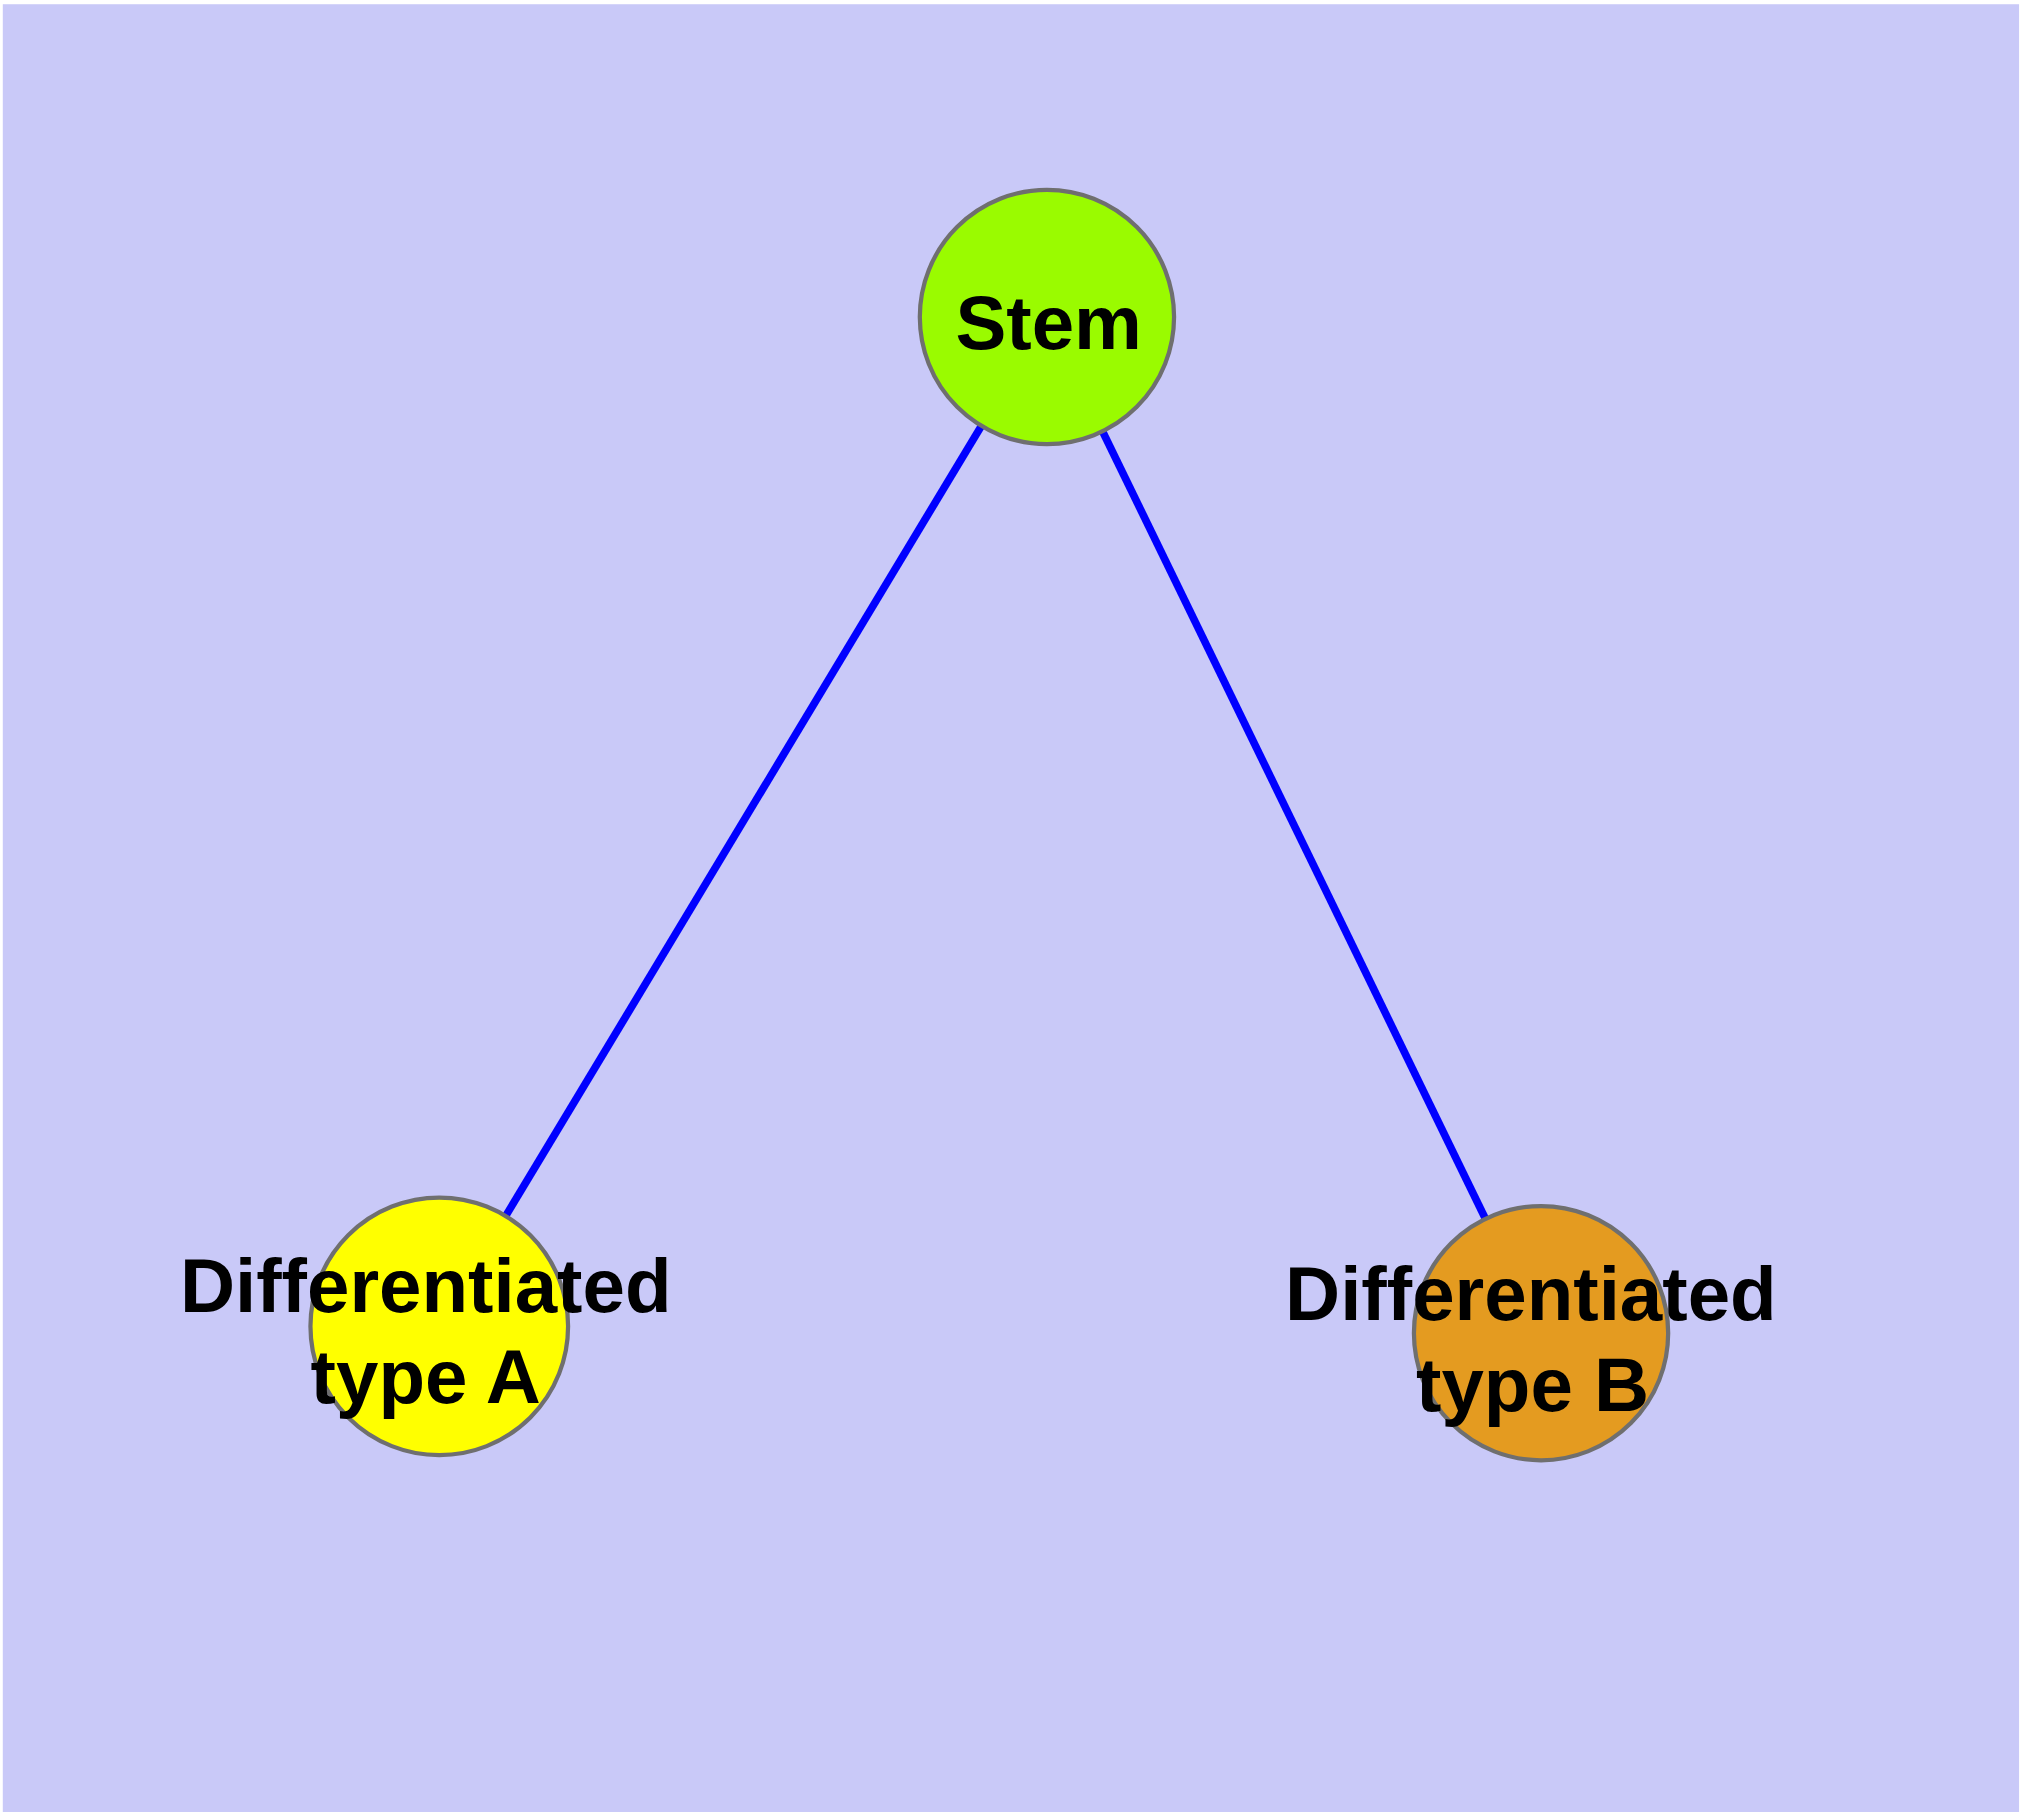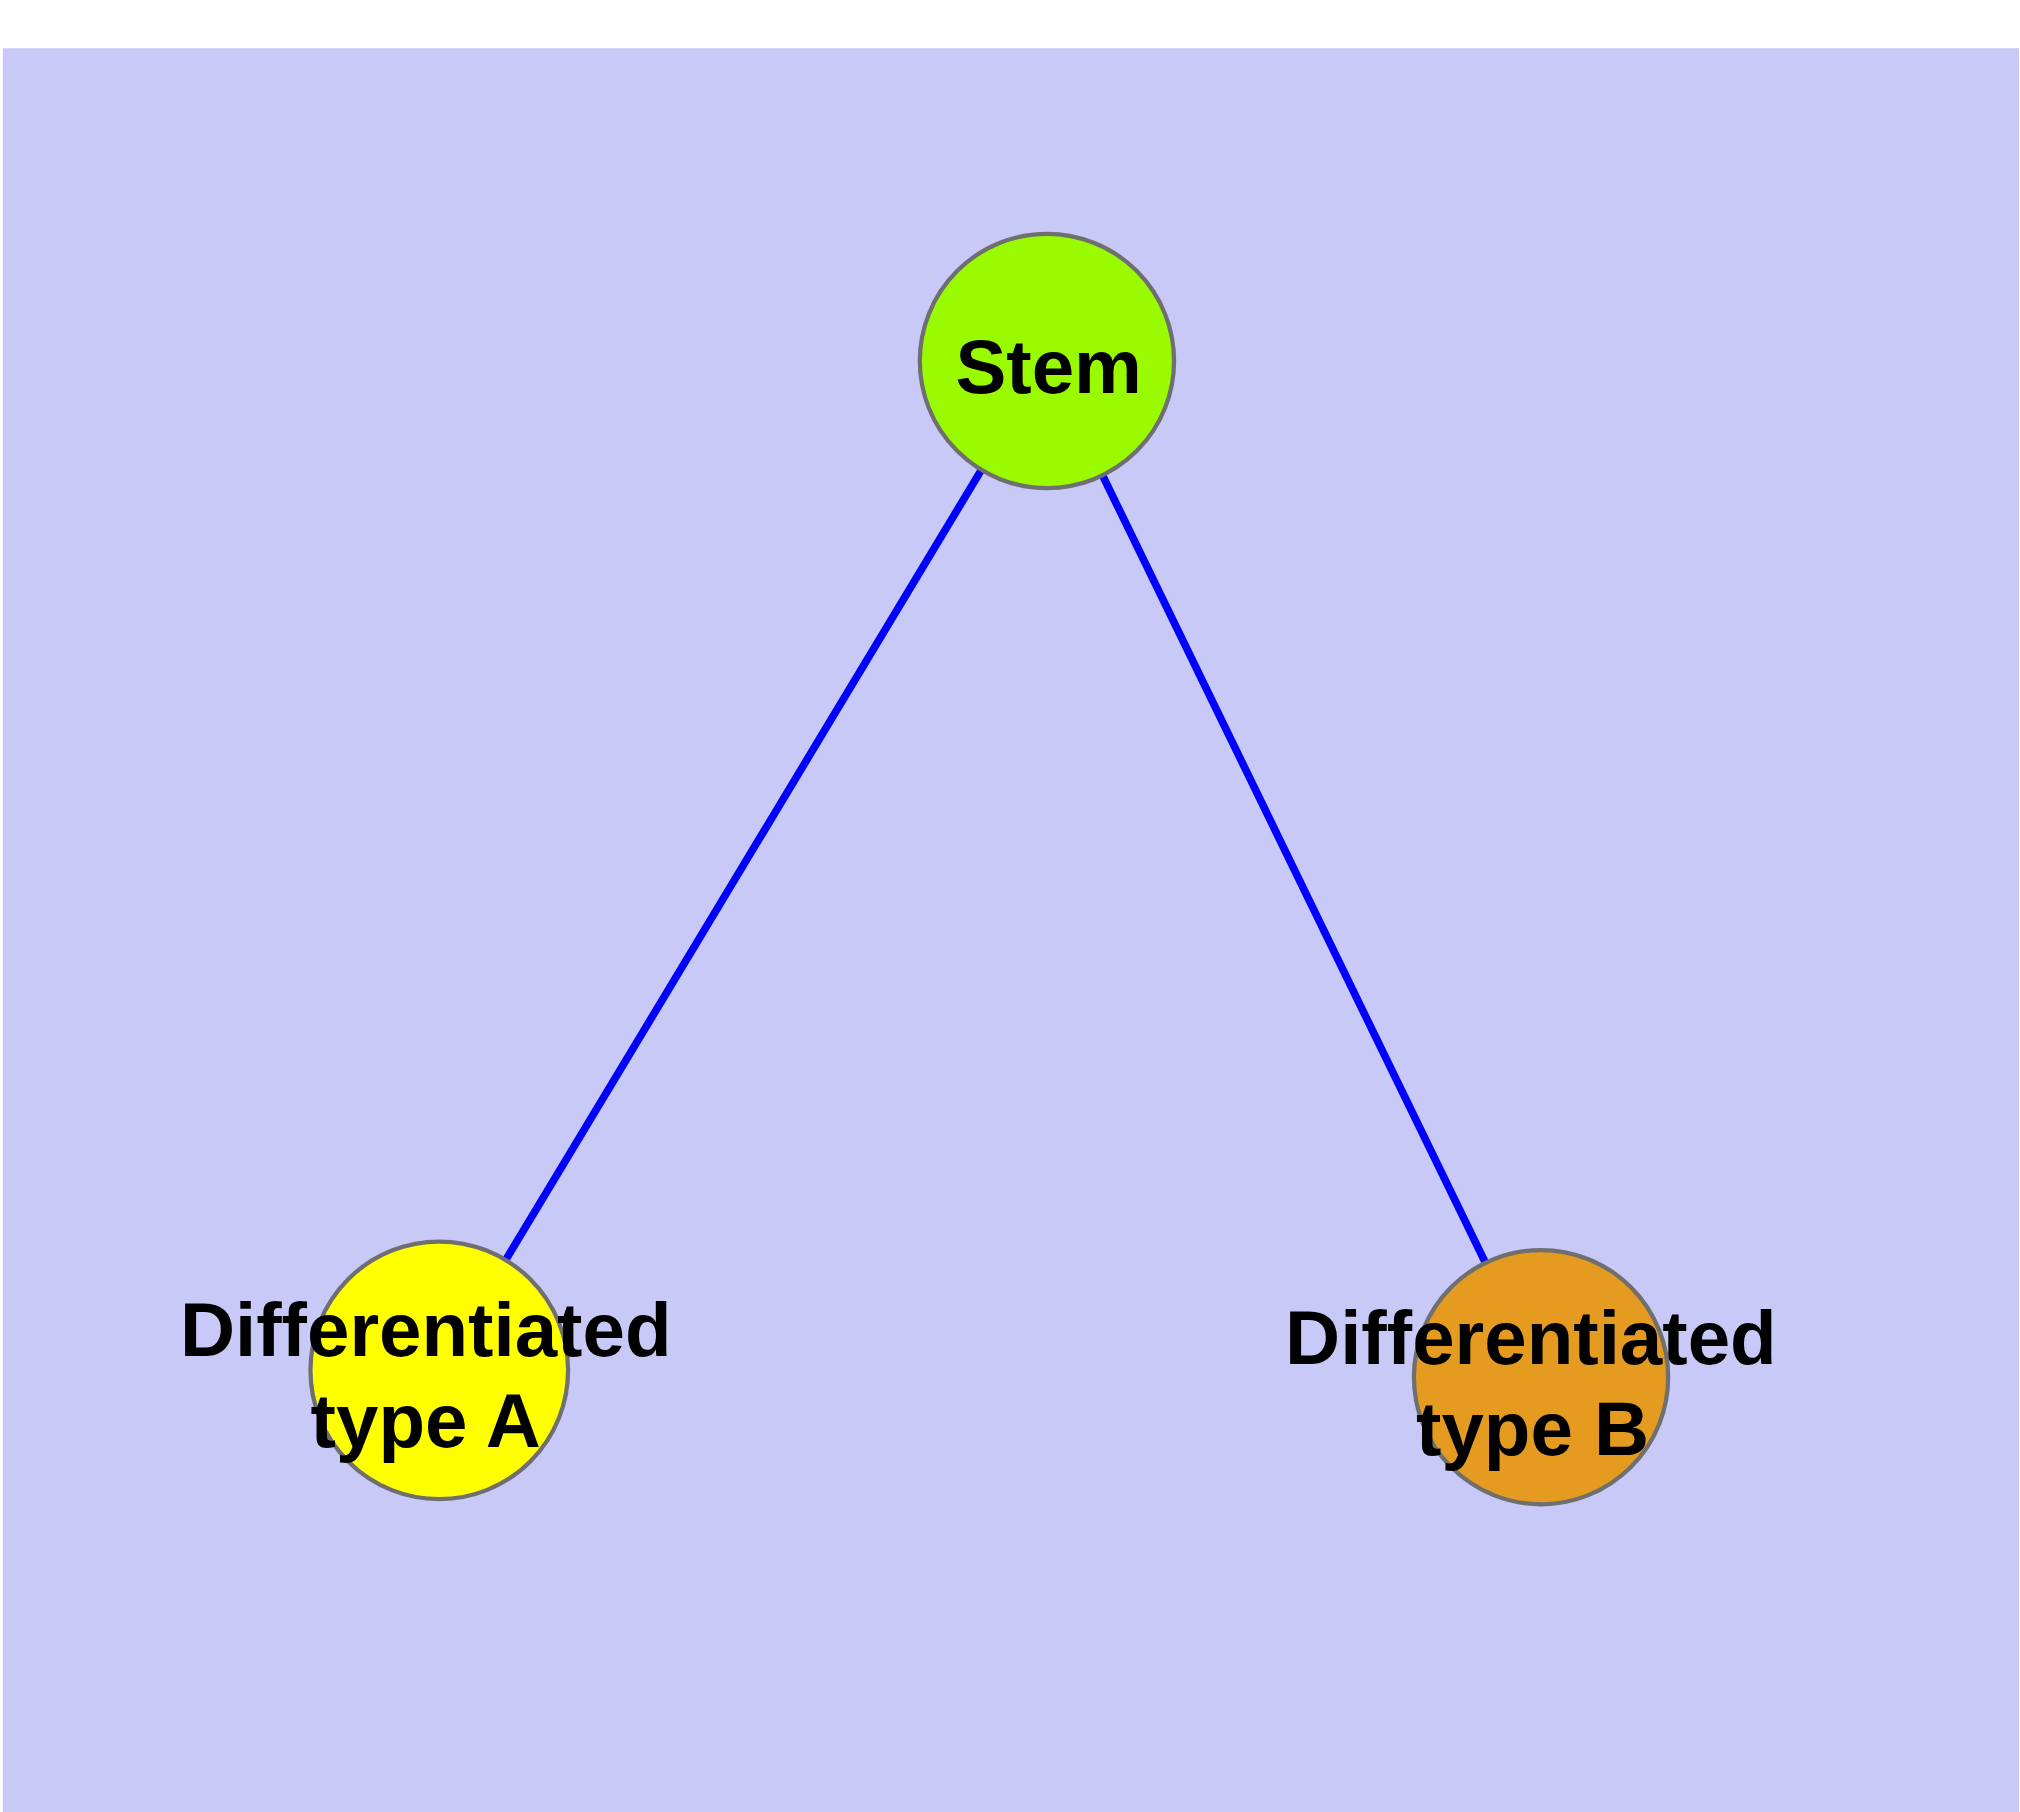--- a/index.html
+++ b/index.html
@@ -7,21 +7,20 @@
     padding: 0;
     background: #ffffff;
     width: 2021px;
     height: 1812px;
     overflow: hidden;
   }
   .stage {
     position: relative;
     width: 2021px;
     height: 1360px;
-    margin-top: 44px;
   }
   svg {
     display: block;
   }
   .node-label {
     font-family: "Liberation Sans", "DejaVu Sans", sans-serif;
     font-weight: bold;
     font-size: 90px;
     text-anchor: middle;
   }

